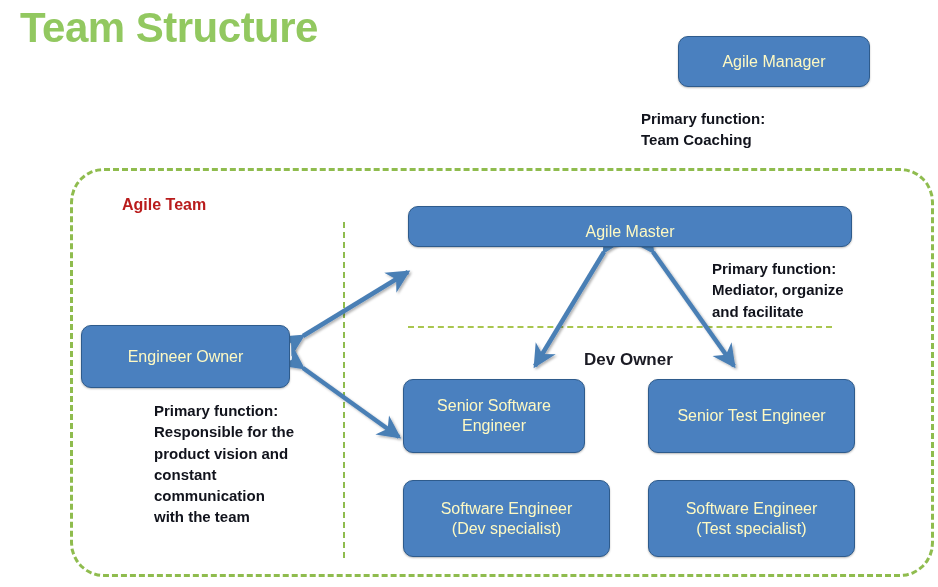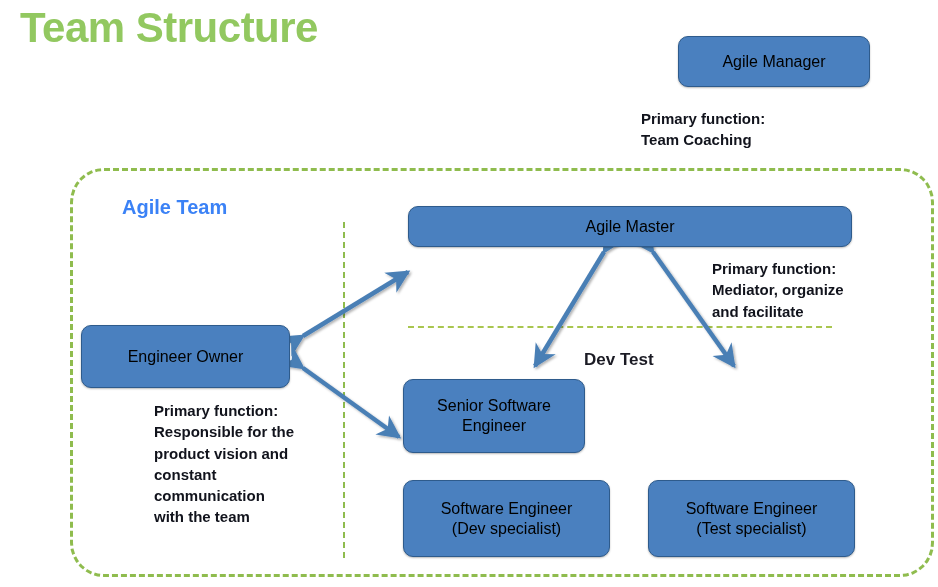--- a/index.html
+++ b/index.html
@@ -38,23 +38,23 @@
     height: 409px;
     border: 3px dashed #8fbc4e;
     border-radius: 34px;
     box-sizing: border-box;
     background: transparent;
   }
   .agile-team-label {
     position: absolute;
     left: 110px;
     top: 196px;
-    font-size: 20px;
+    font-size: 16px;
     font-weight: bold;
-    color: #3b82f6;
+    color: #b91c1c;
     white-space: nowrap;
   }
   .dev-team-label {
     position: absolute;
     left: 572px;
     top: 350px;
     font-size: 17px;
     font-weight: bold;
     color: #1b1b24;
     white-space: nowrap;
@@ -79,34 +79,34 @@
     border-top: 2px dashed #a9c64f;
   }
 
   
   .node {
     position: absolute;
     box-sizing: border-box;
     background: #4a80bf;
     border: 1.5px solid #2e5b8c;
     border-radius: 10px;
-    color: #000000;
+    color: #fef9c3;
     display: flex;
     align-items: center;
     justify-content: center;
     text-align: center;
     font-size: 16px;
     line-height: 1.25;
     padding: 4px 8px;
     box-shadow: 0 1px 2px rgba(0,0,0,0.28);
   }
   .node span { display: block; white-space: pre-line; }
 
   #node-agile-manager { left: 666px; top: 36px;  width: 192px; height: 51px; }
-  #node-agile-master  { left: 396px; top: 206px; width: 444px; height: 41px; }
+  #node-agile-master  { left: 396px; top: 206px; width: 444px; height: 41px; align-items: flex-end; }
   #node-product-owner { left: 69px;  top: 325px; width: 209px; height: 63px; }
   #node-senior-software-engineer { left: 391px; top: 379px; width: 182px; height: 74px; }
   #node-senior-test-engineer     { left: 636px; top: 379px; width: 207px; height: 74px; }
   #node-software-engineer-dev    { left: 391px; top: 480px; width: 207px; height: 77px; }
   #node-software-engineer-test   { left: 636px; top: 480px; width: 207px; height: 77px; }
 
   
   .annot {
     position: absolute;
     font-size: 15px;
@@ -181,32 +181,35 @@
 
   <div class="node" id="node-product-owner">
     <span>Engineer Owner</span>
   </div>
 
   <div class="node" id="node-senior-software-engineer">
     <span>Senior Software
 Engineer</span>
   </div>
 
+  <div class="node" id="node-senior-test-engineer">
+    <span>Senior Test Engineer</span>
+  </div>
 
   <div class="node" id="node-software-engineer-dev">
     <span>Software Engineer
 (Dev specialist)</span>
   </div>
 
   <div class="node" id="node-software-engineer-test">
     <span>Software Engineer
 (Test specialist)</span>
   </div>
 
-  <div class="dev-team-label">Dev Test</div>
+  <div class="dev-team-label">Dev Owner</div>
 
   <div class="annot" id="annot-manager">Primary function:
 Team Coaching</div>
   <div class="annot" id="annot-master">Primary function:
 Mediator, organize
 and facilitate</div>
   <div class="annot" id="annot-owner">Primary function:
 Responsible for the
 product vision and
 constant

